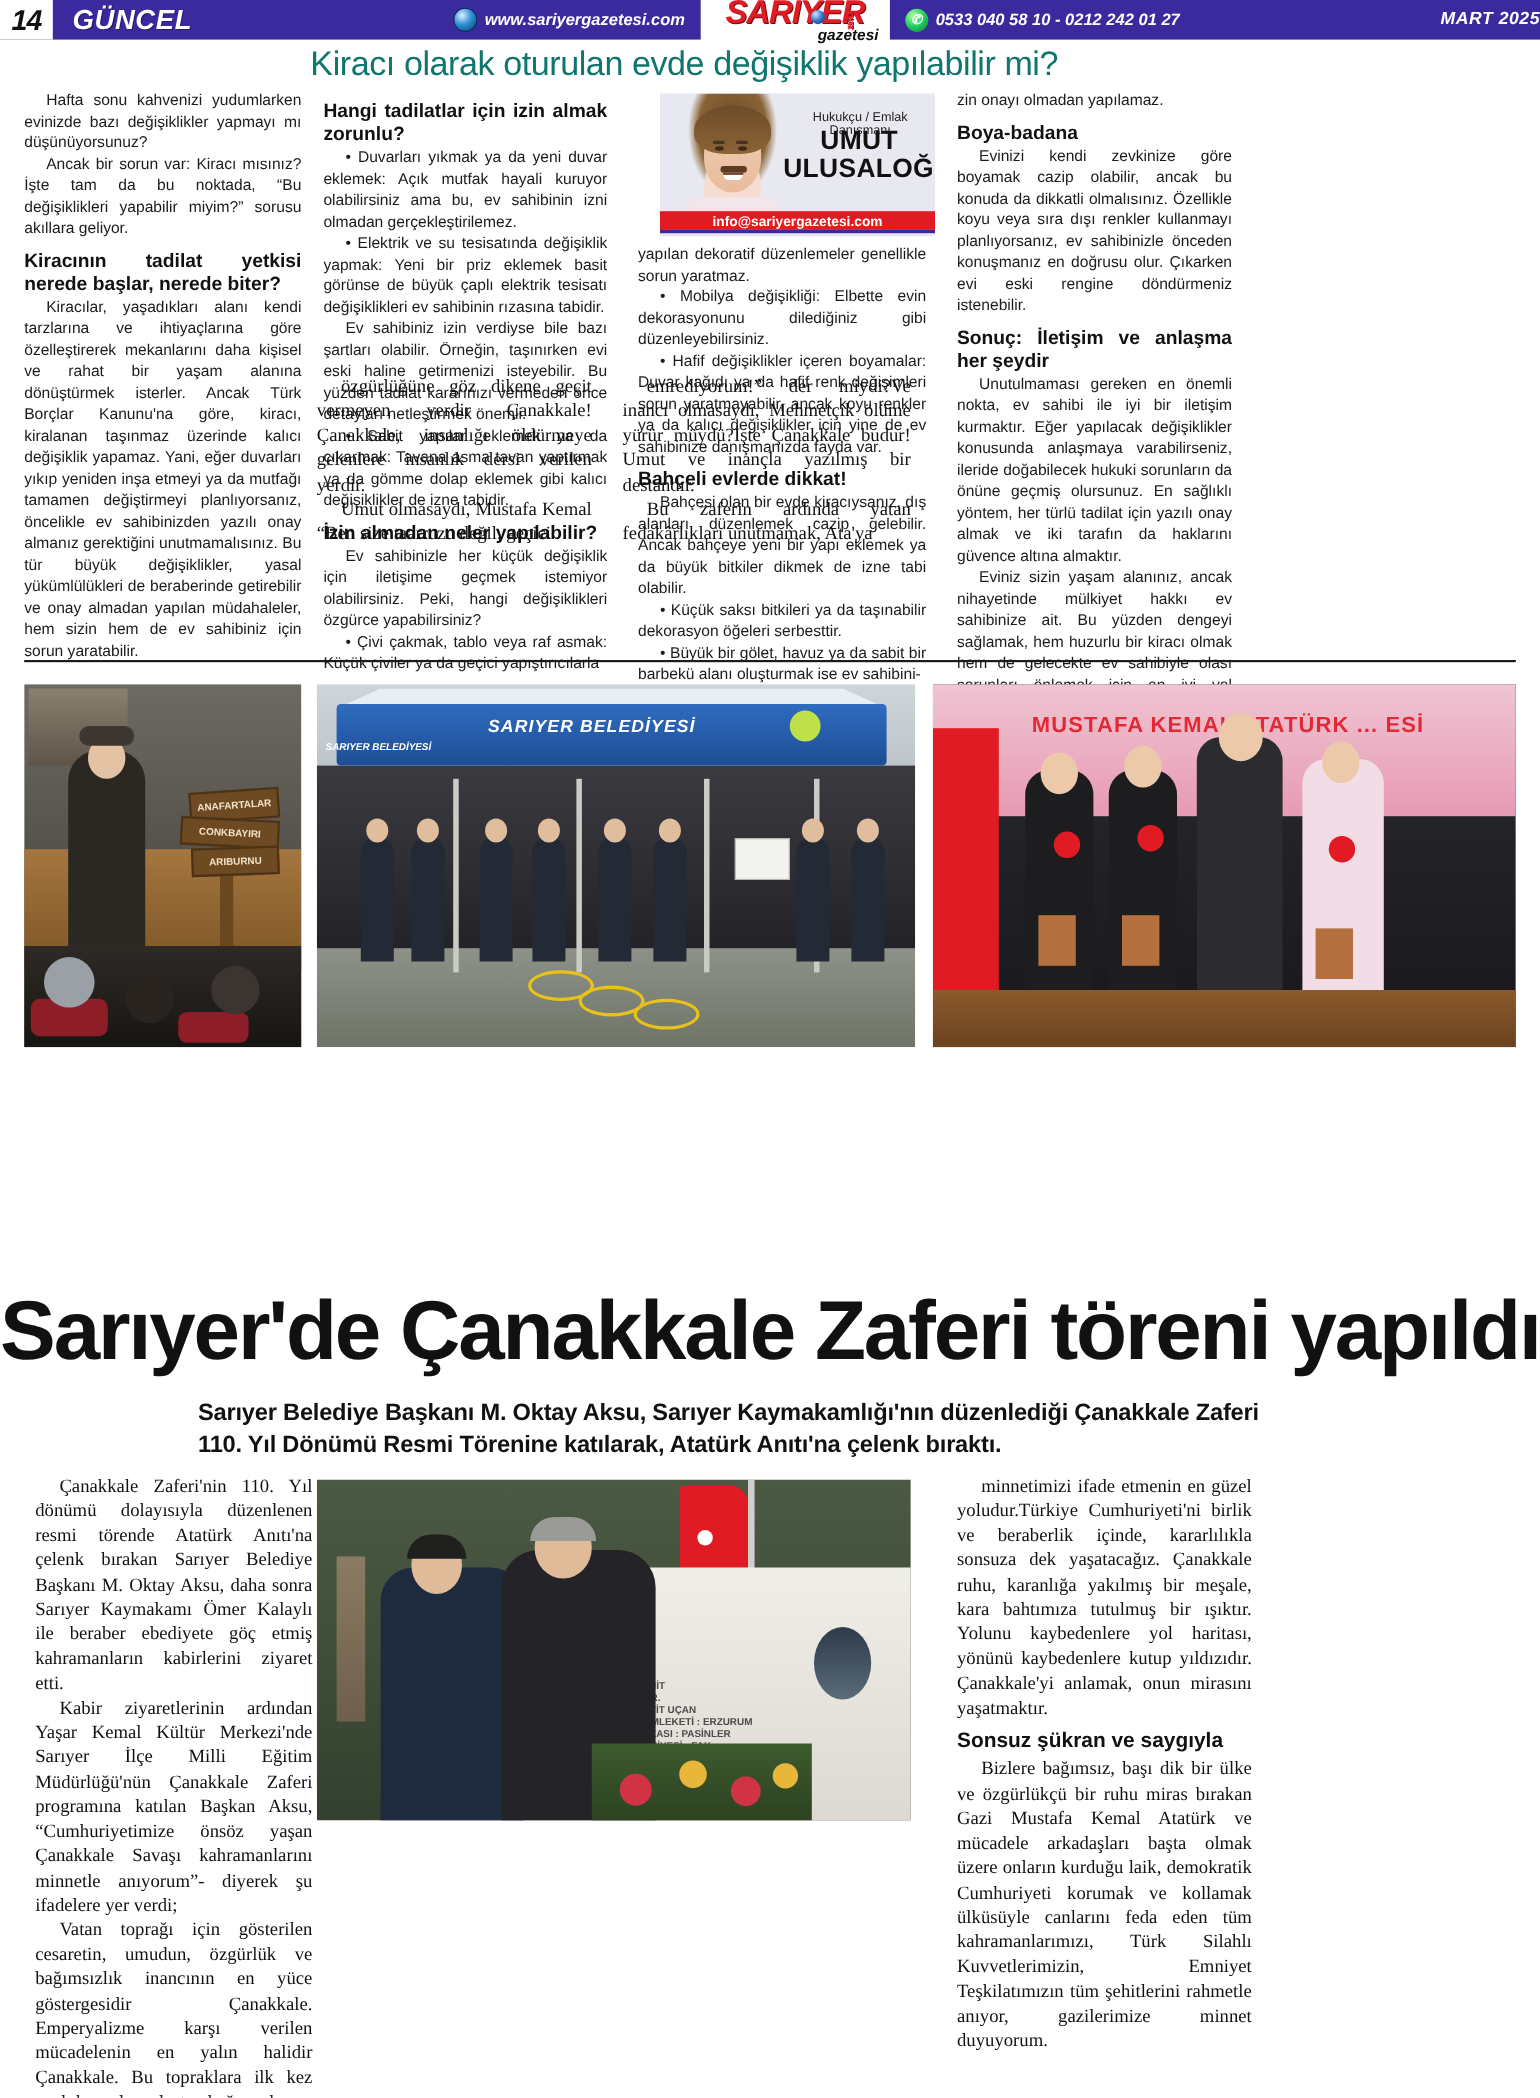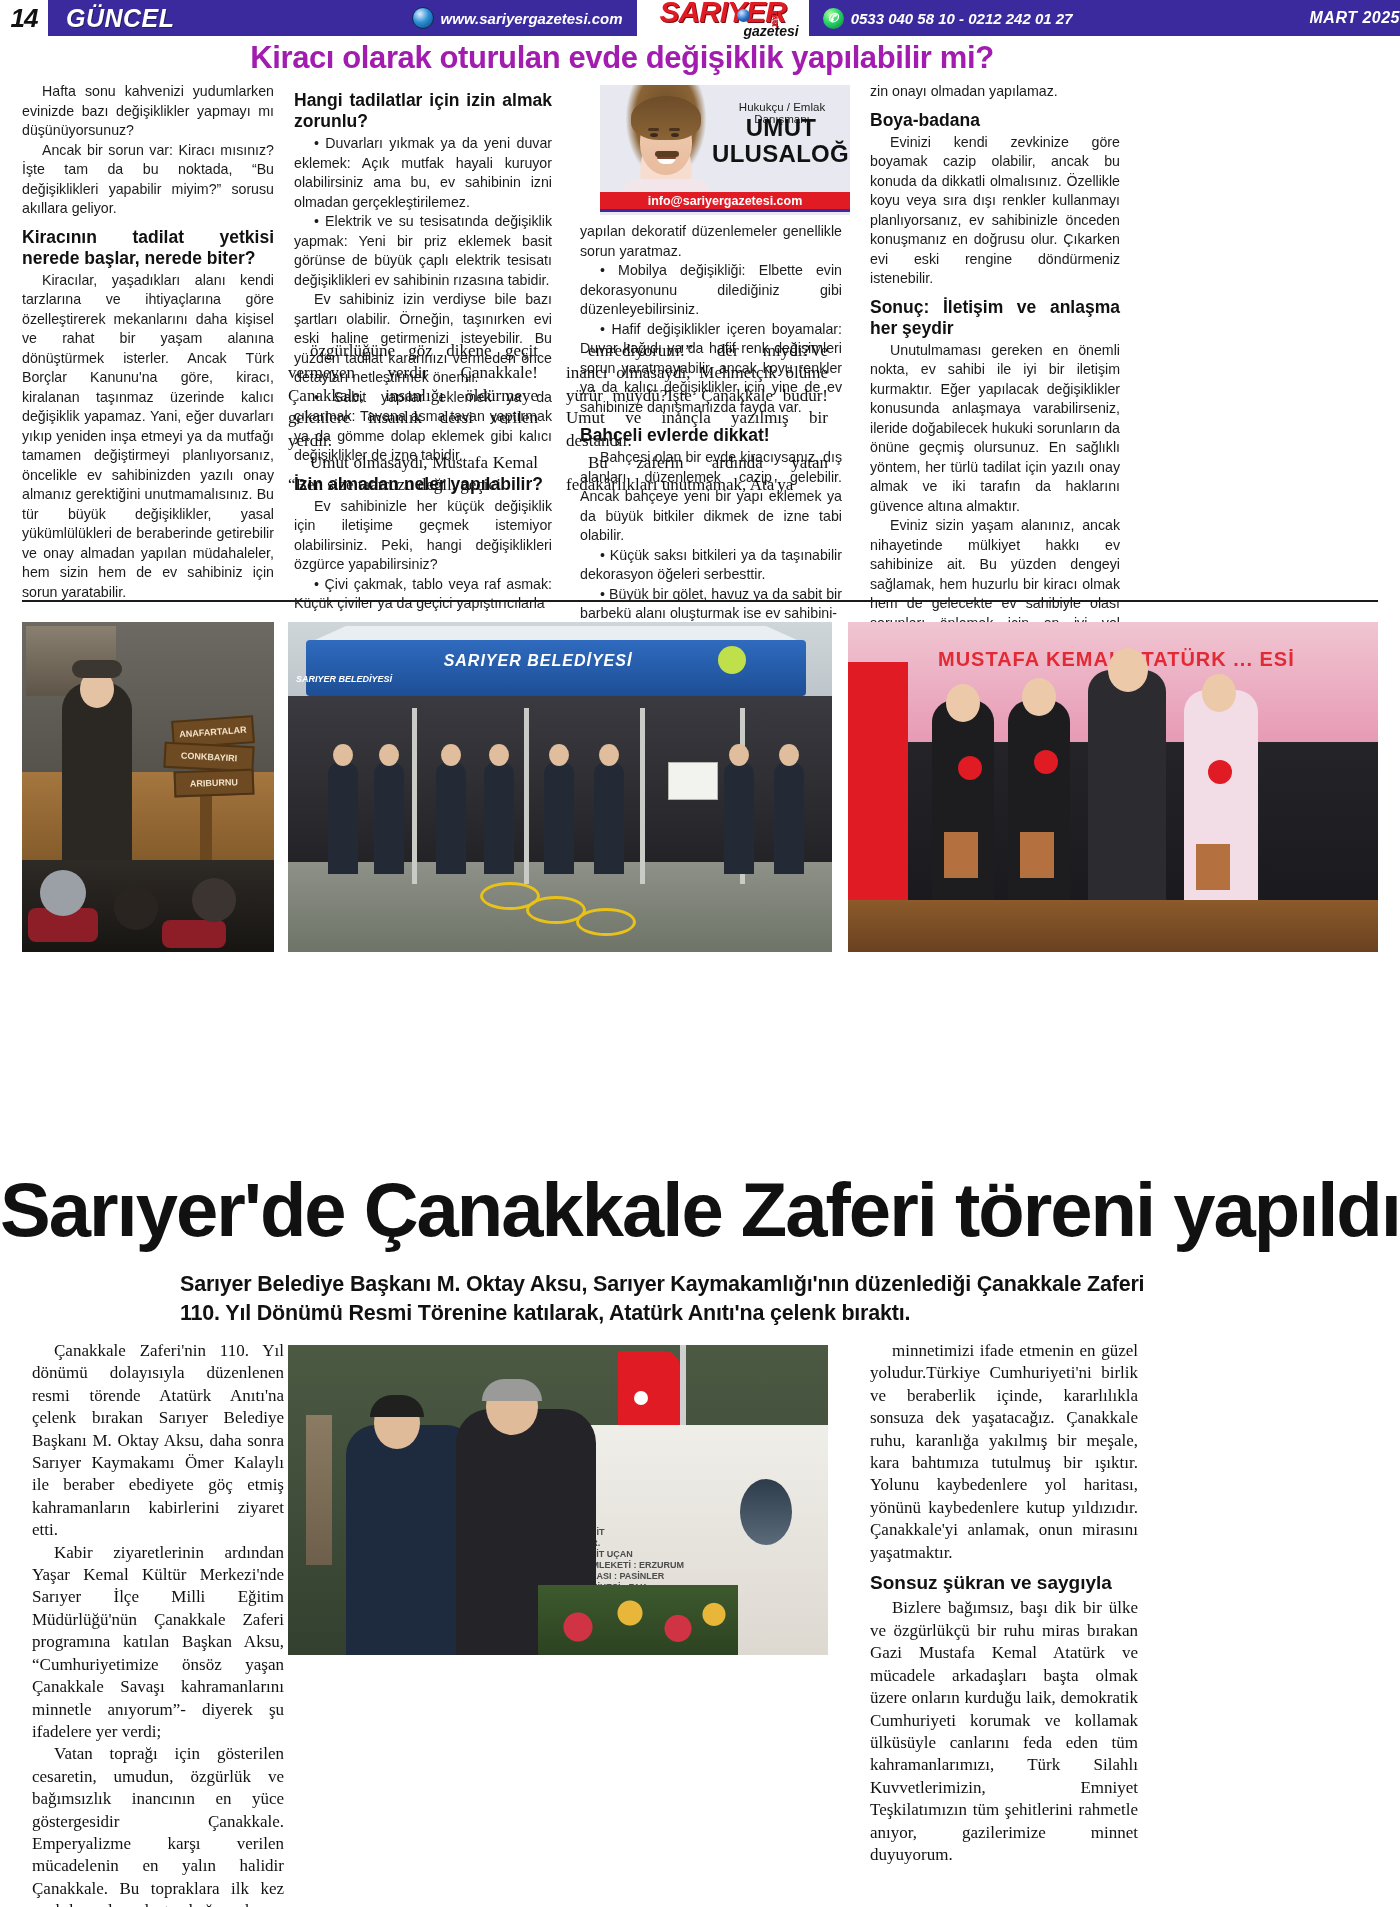--- a/index.html
+++ b/index.html
@@ -74,21 +74,21 @@
     display:flex;align-items:center;justify-content:center;
     color:#fff;font-size:12px;line-height:1;
   }
   .mast-date{
     margin-left:auto;color:#fff;font-size:16px;
     font-weight:bold;font-style:italic;letter-spacing:0.5px;
   }
   
   .a1-headline{
     position:absolute;left:0;top:40px;width:1244px;text-align:center;
-    font-size:31px;font-weight:bold;color:#a21caf;letter-spacing:-0.4px;
+    font-size:31px;font-weight:normal;color:#0f766e;letter-spacing:-0.4px;
   }
   .cols-a1{
     position:absolute;left:22px;top:82px;width:1356px;height:500px;
   }
   .col{position:absolute;top:0;font-size:14.2px;line-height:19.5px;color:#1b1b1b;
        text-align:justify;}
   .col p{margin:0 0 0 0;text-indent:20px;}
   .col p.noind{text-indent:0;}
   .col h3{
     font-size:17.5px;line-height:21px;font-weight:bold;margin:8px 0 2px 0;

